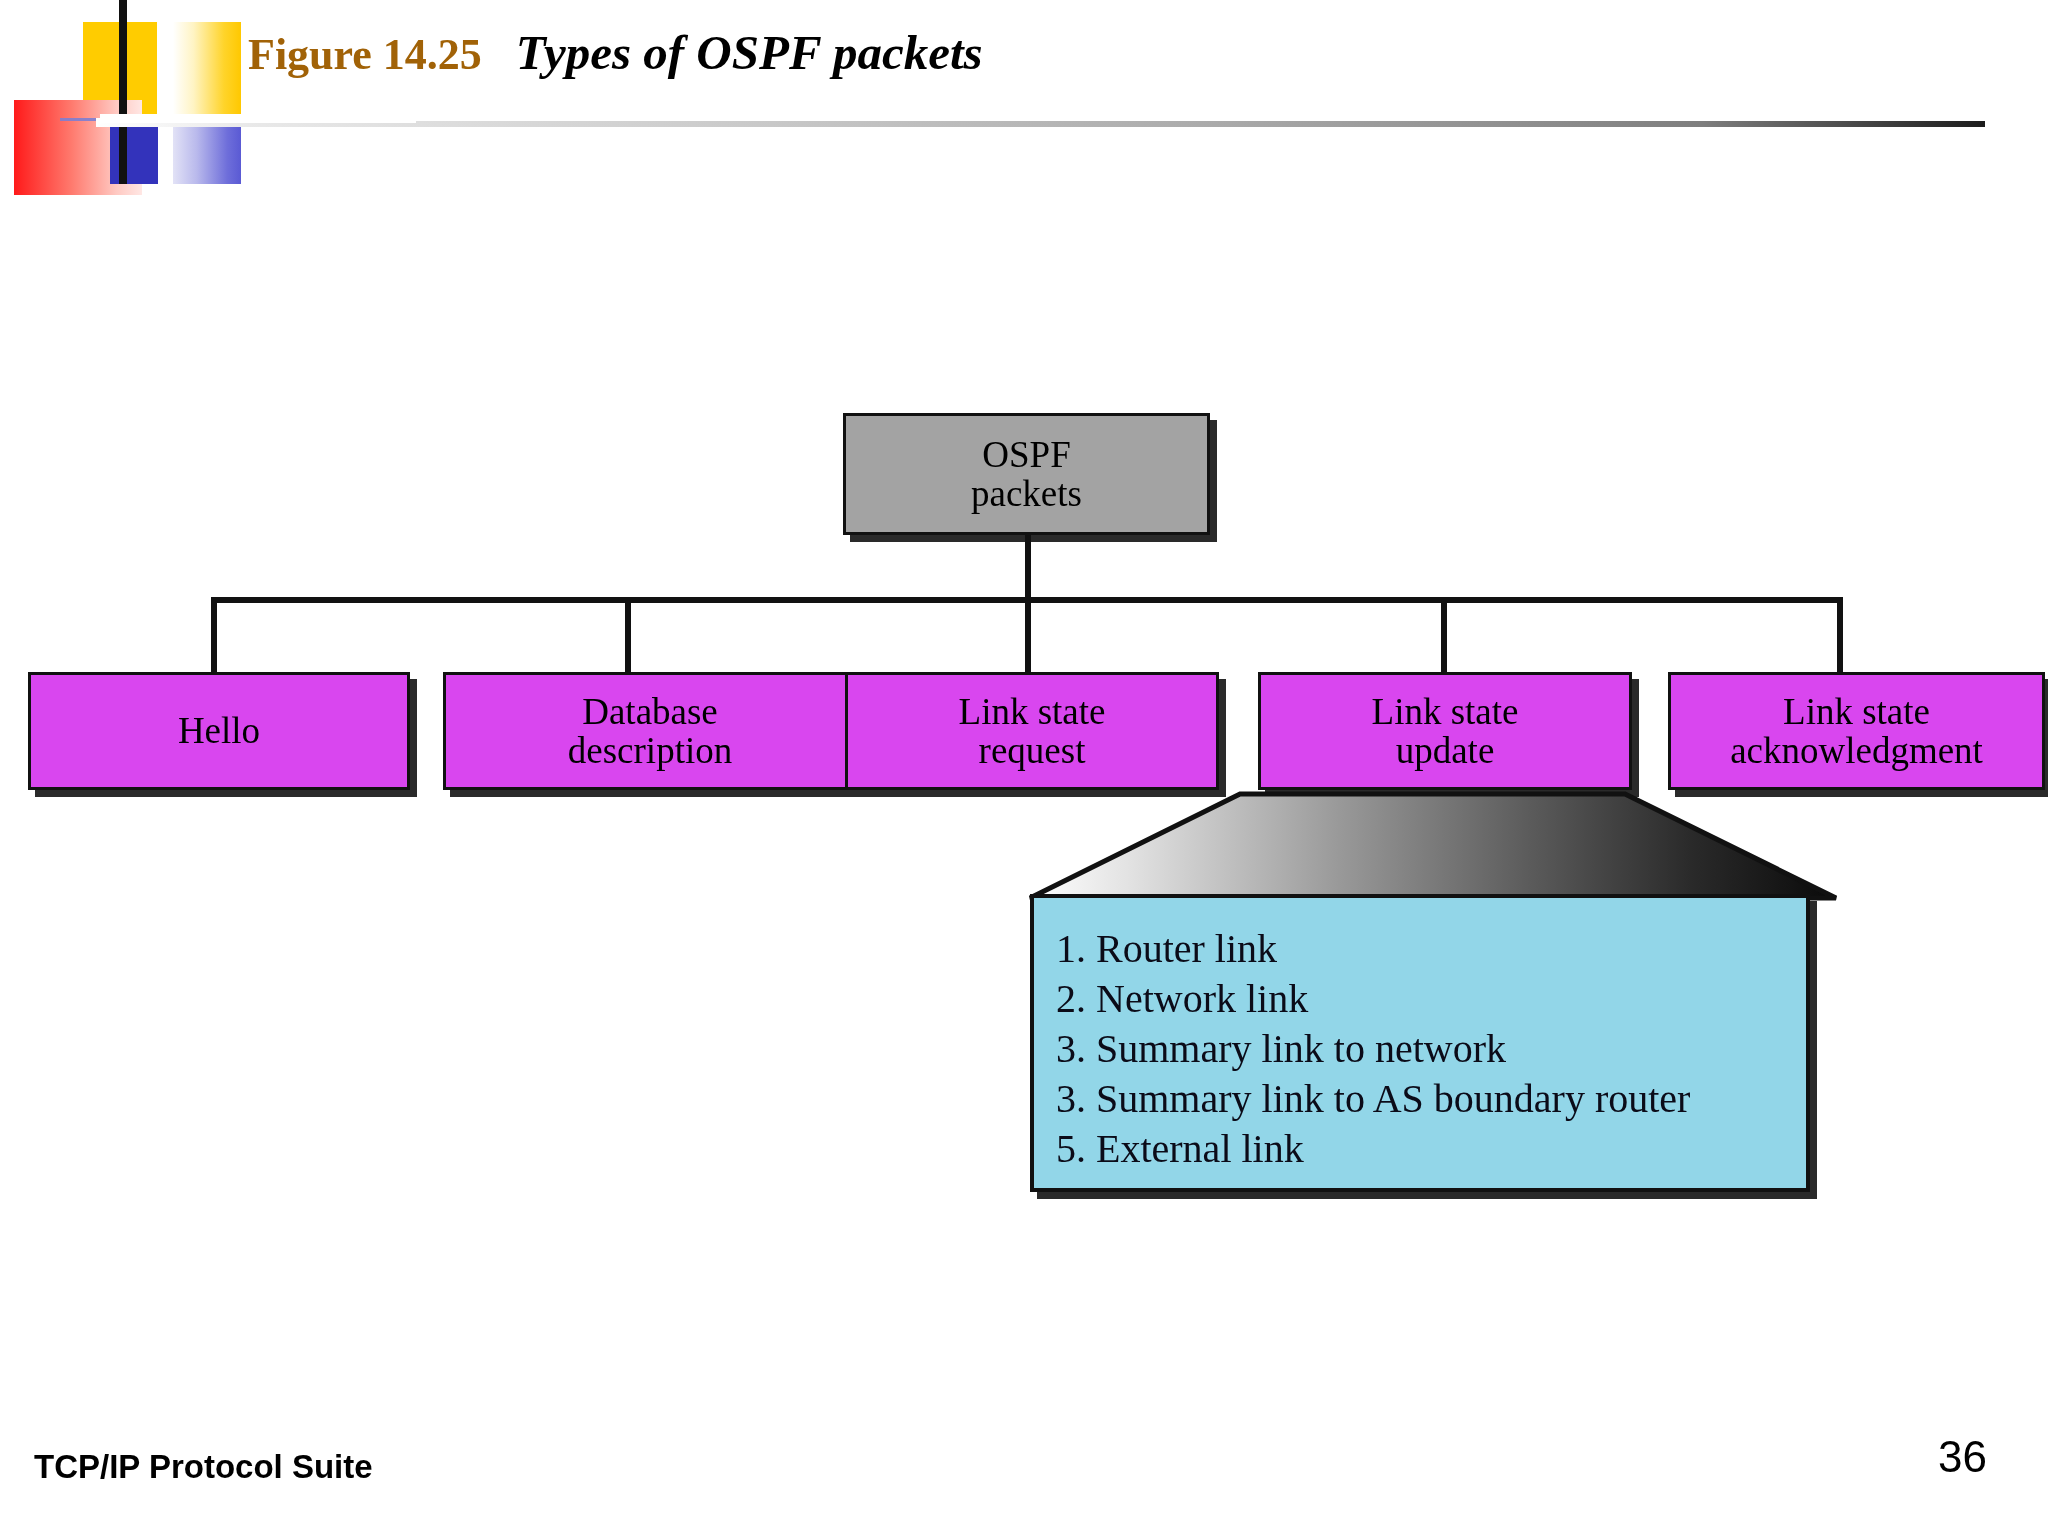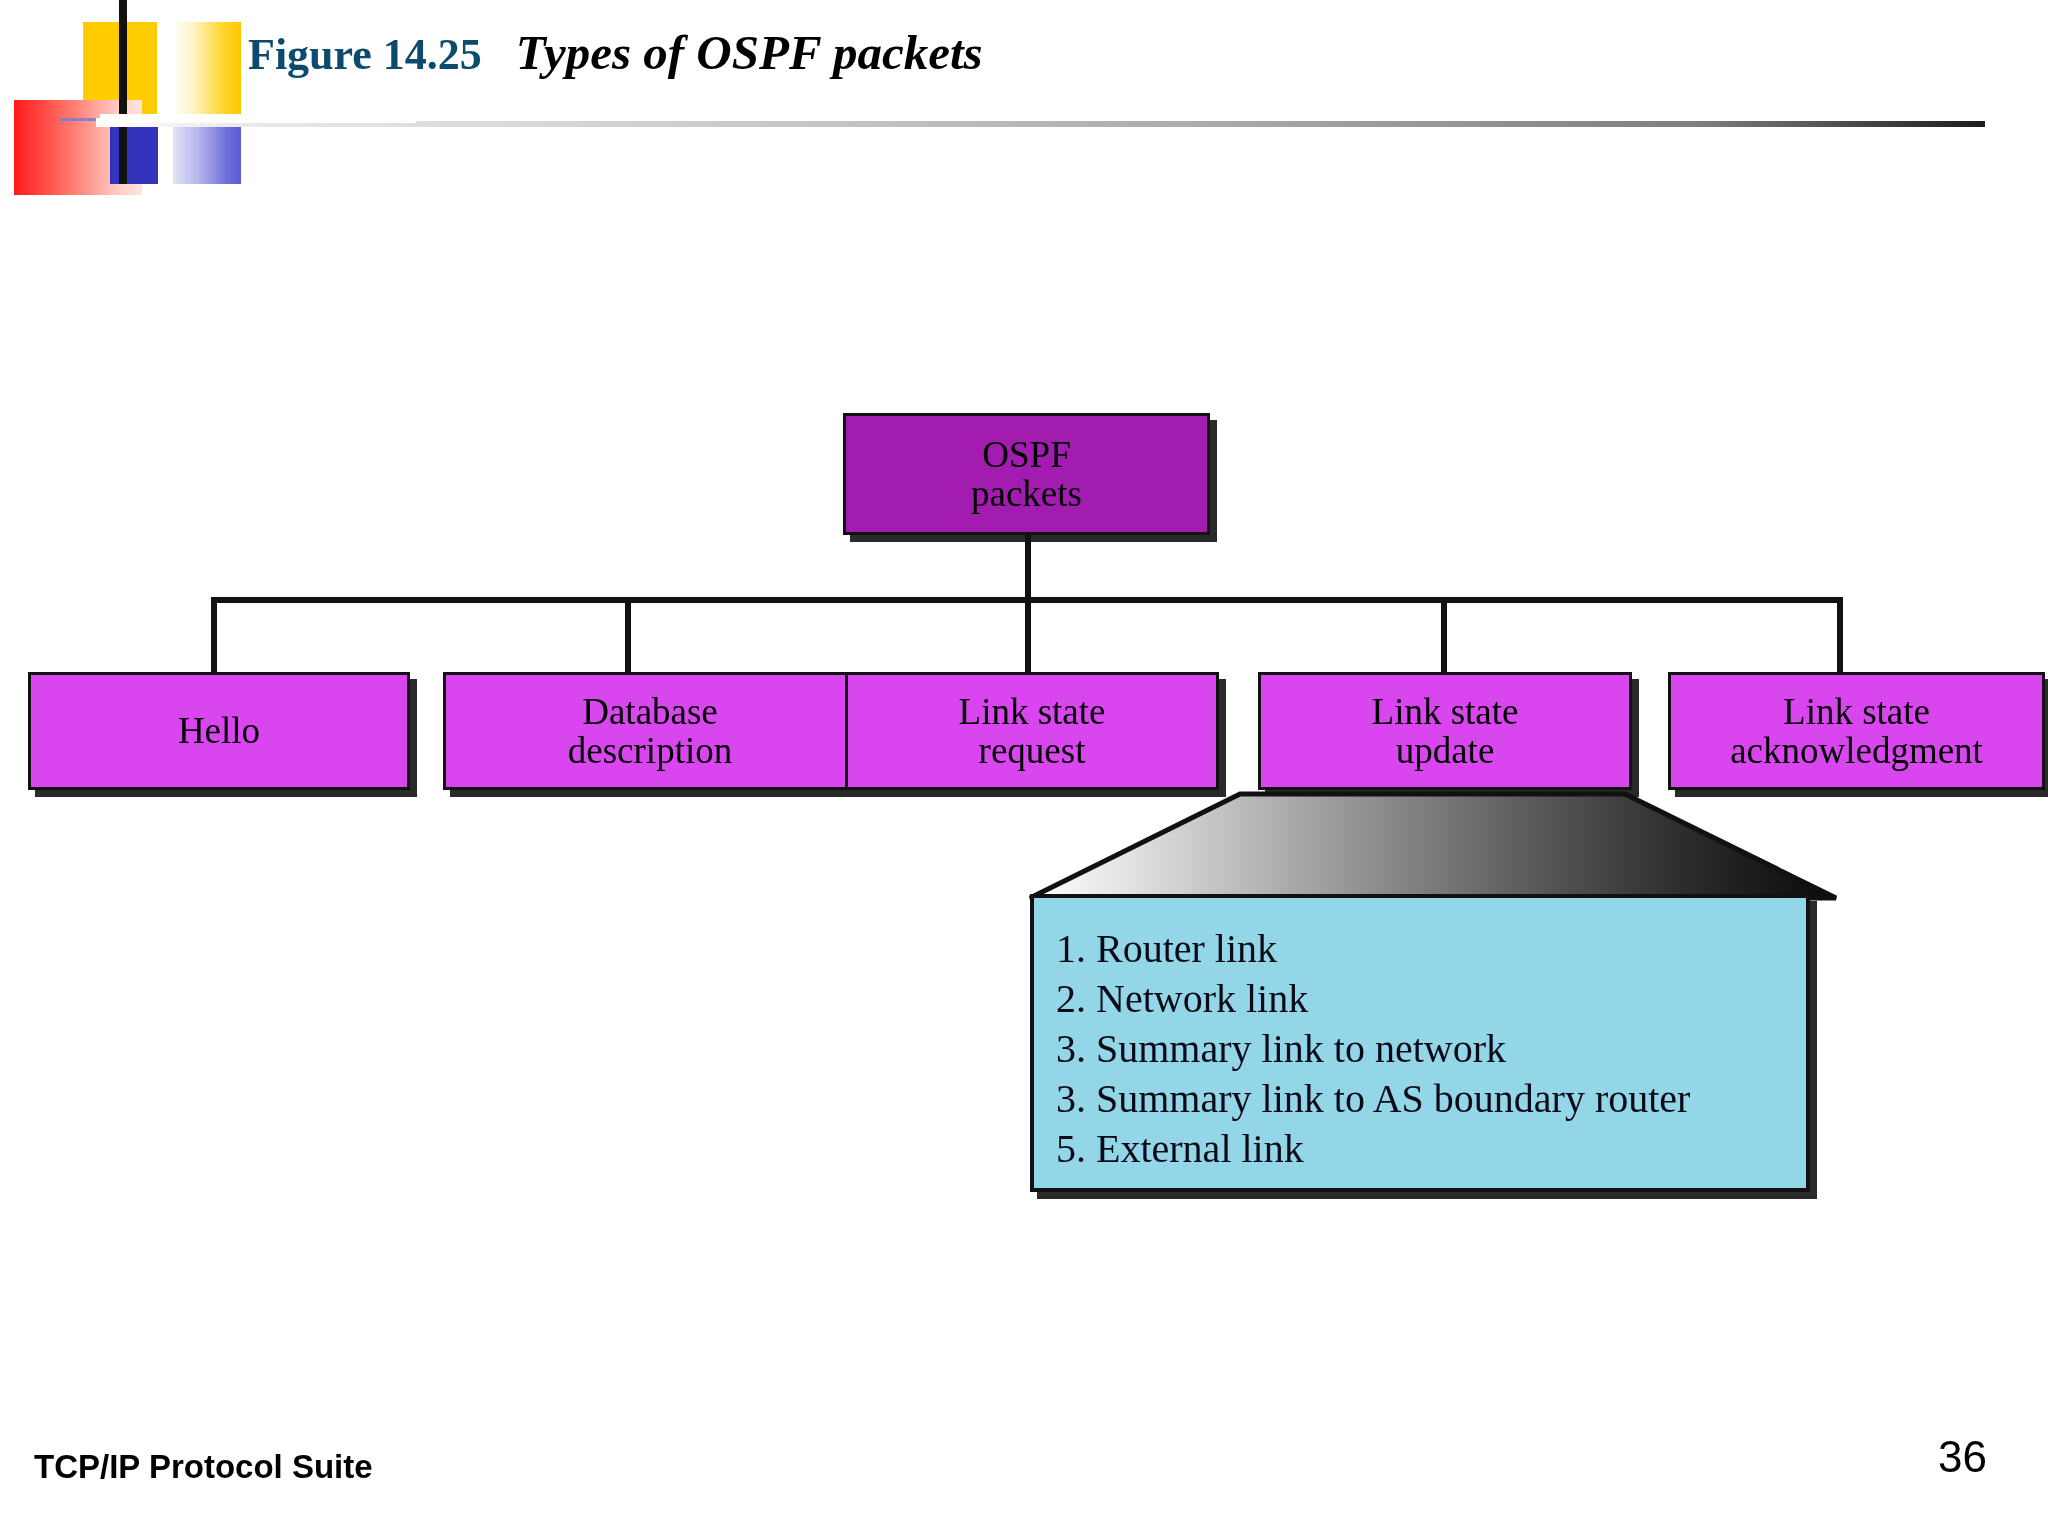--- a/index.html
+++ b/index.html
@@ -95,21 +95,21 @@
   #title-block {
     position: absolute;
     left: 248px; top: 24px;
     height: 60px;
     white-space: nowrap;
   }
   .title-figure {
     font-family: "Liberation Serif", serif;
     font-weight: bold;
     font-size: 44px;
-    color: #0c4a6e;
+    color: #a16207;
     letter-spacing: 0px;
   }
   .title-caption {
     font-family: "Liberation Serif", serif;
     font-weight: bold;
     font-style: italic;
     font-size: 49px;
     color: #000000;
     margin-left: 34px;
   }
@@ -130,21 +130,21 @@
     display: flex;
     align-items: center;
     justify-content: center;
     text-align: center;
     font-family: "Liberation Serif", serif;
     font-size: 37px;
     line-height: 1.06;
     color: #000000;
   }
   .node-box.root {
-    background: #a21caf;
+    background: #a3a3a3;
   }
   .node-label {
     display: block;
     white-space: pre-line;
   }
 
   .conn {
     position: absolute;
     background: #111111;
   }

